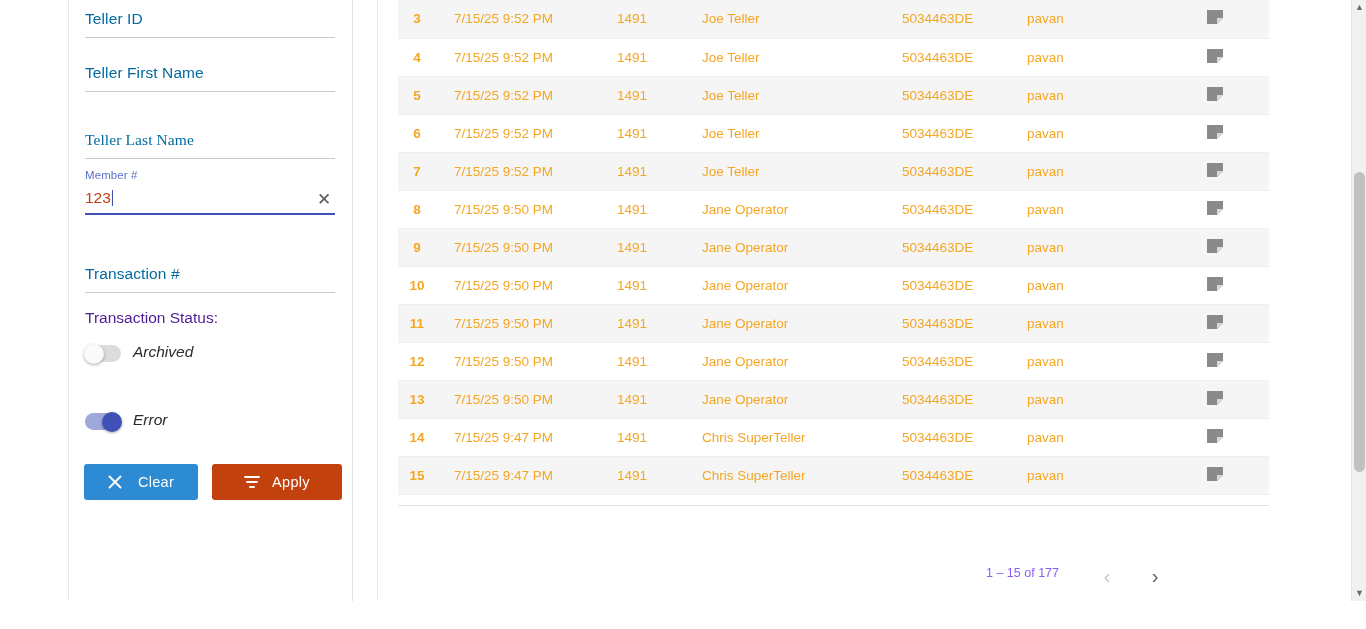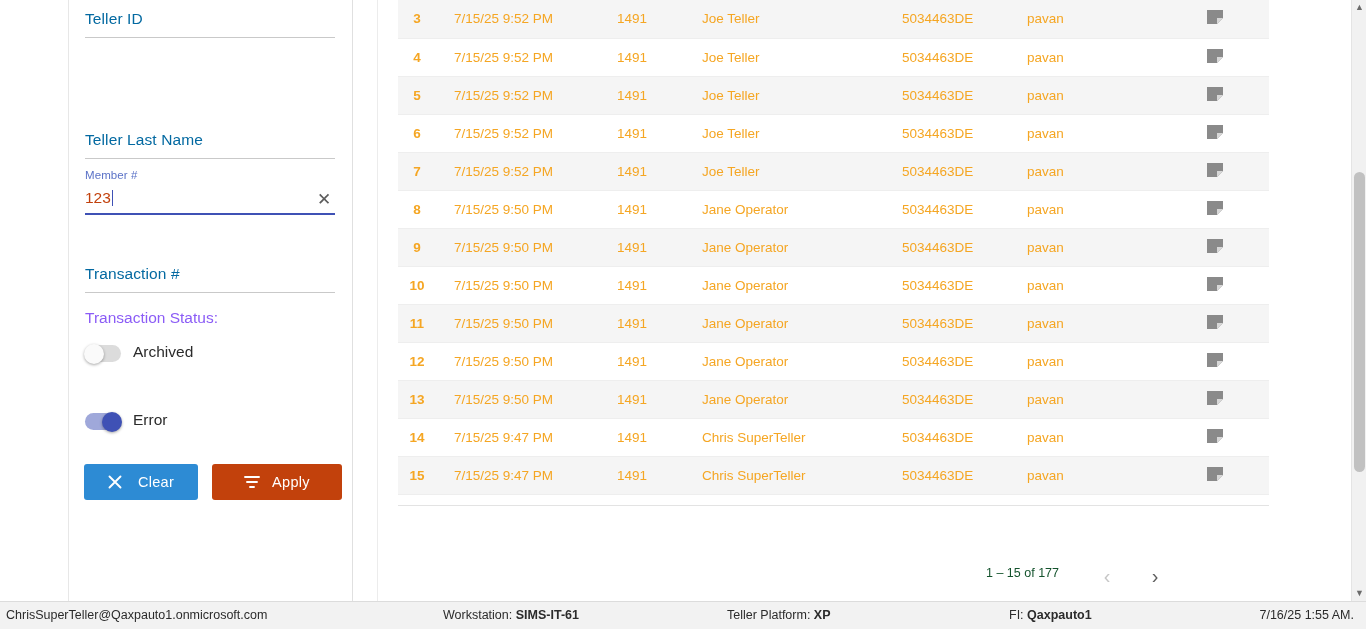--- a/index.html
+++ b/index.html
@@ -82,28 +82,29 @@
     font-size: 17px;
     line-height: 22px;
     text-align: center;
     cursor: pointer;
   }
 
   .status-title {
     position: absolute;
     left: 16px; top: 309px;
     font-size: 15.5px;
-    color: #8b5cf6;
+    color: #4c1d95;
   }
 
   .toggle-row {
     position: absolute;
     left: 16px;
     width: 230px;
     height: 28px;
+    font-style: italic;
   }
   .toggle {
     position: absolute;
     left: 0; top: 4px;
     width: 36px; height: 17px;
     border-radius: 9px;
     background: #dcdcdc;
   }
   .toggle.on { background: #9fa8da; }
   .toggle .knob {
@@ -202,21 +203,21 @@
   
   .paginator {
     position: absolute;
     left: 20px; top: 560px;
     width: 871px; height: 30px;
   }
   .pg-range {
     position: absolute;
     right: 210px; top: 6px;
     font-size: 12.5px;
-    color: #14532d;
+    color: #8b5cf6;
   }
   .pg-btn {
     position: absolute;
     top: 0;
     width: 32px; height: 32px;
     color: #c6c6c6;
     font-size: 20px;
     line-height: 32px;
     text-align: center;
     cursor: pointer;
@@ -279,22 +280,26 @@
 
   <div class="left-rail"></div>
 
   <div class="filter-panel">
 
     <div class="field" style="top:-14px;">
       <span class="label">Teller ID</span>
       <div class="underline"></div>
     </div>
 
-
-    <div class="field" style="top:107px;">
+    <div class="field" style="top:40px;">
+      <span class="label">Teller First Name</span>
+      <div class="underline"></div>
+    </div>
+
+    <div class="field" style="top:107px;font-family:Liberation Serif, serif;">
       <span class="label">Teller Last Name</span>
       <div class="underline"></div>
     </div>
 
     <div class="field" style="top:163px;">
       <span class="label floated">Member #</span>
       <span class="value"><span>123</span><span class="caret"></span></span>
       <span class="clear-x">✕</span>
       <div class="underline active"></div>
     </div>
@@ -512,21 +517,14 @@
       <span class="pg-btn pg-next">›</span>
     </div>
   </div>
 
   <div class="scrollbar">
     <div class="sb-arrow sb-up">▲</div>
     <div class="sb-thumb"></div>
     <div class="sb-arrow sb-down">▼</div>
   </div>
 
-  <div class="statusbar">
-    <span class="sb-item sb-user">ChrisSuperTeller@Qaxpauto1.onmicrosoft.com</span>
-    <span class="sb-item sb-ws"><span>Workstation:</span> <b>SIMS-IT-61</b></span>
-    <span class="sb-item sb-tp"><span>Teller Platform:</span> <b>XP</b></span>
-    <span class="sb-item sb-fi"><span>FI:</span> <b>Qaxpauto1</b></span>
-    <span class="sb-item sb-time">7/16/25 1:55 AM.</span>
-  </div>
 
 </div>
 
 </body></html>

